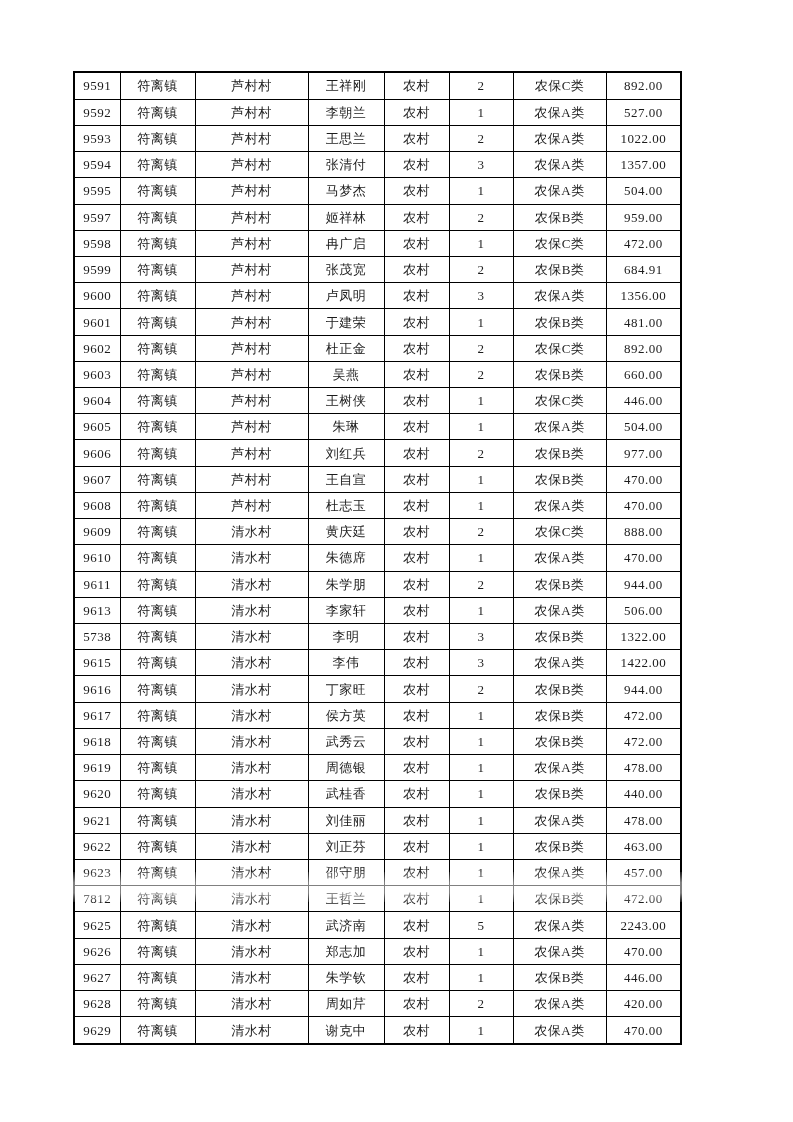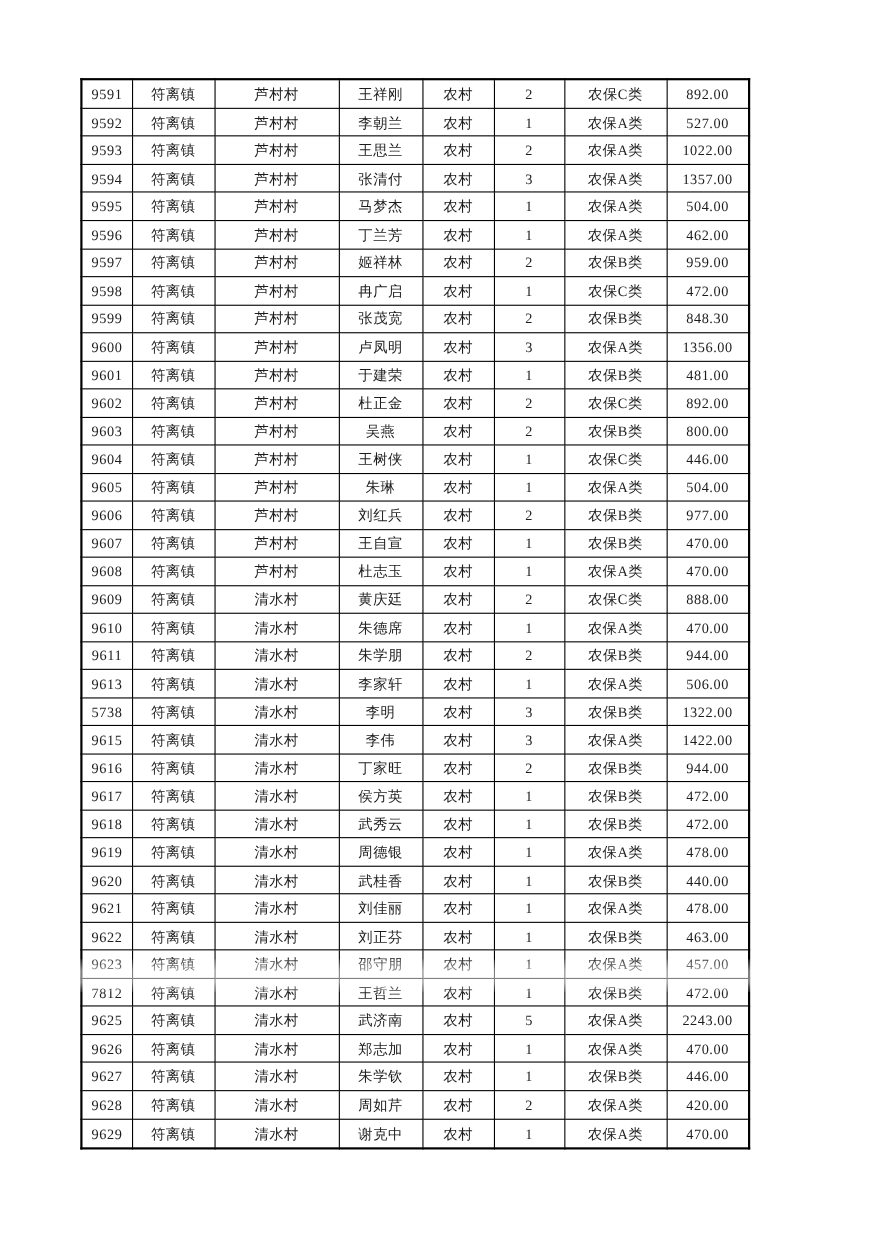--- a/index.html
+++ b/index.html
@@ -118,30 +118,20 @@
     <td>9595</td>
     <td>符离镇</td>
     <td>芦村村</td>
     <td>马梦杰</td>
     <td>农村</td>
     <td>1</td>
     <td>农保A类</td>
     <td>504.00</td>
   </tr>
         <tr>
-    <td>9596</td>
-    <td>符离镇</td>
-    <td>芦村村</td>
-    <td>丁兰芳</td>
-    <td>农村</td>
-    <td>1</td>
-    <td>农保A类</td>
-    <td>462.00</td>
-  </tr>
-        <tr>
     <td>9597</td>
     <td>符离镇</td>
     <td>芦村村</td>
     <td>姬祥林</td>
     <td>农村</td>
     <td>2</td>
     <td>农保B类</td>
     <td>959.00</td>
   </tr>
         <tr>
@@ -155,21 +145,21 @@
     <td>472.00</td>
   </tr>
         <tr>
     <td>9599</td>
     <td>符离镇</td>
     <td>芦村村</td>
     <td>张茂宽</td>
     <td>农村</td>
     <td>2</td>
     <td>农保B类</td>
-    <td>848.30</td>
+    <td>684.91</td>
   </tr>
         <tr>
     <td>9600</td>
     <td>符离镇</td>
     <td>芦村村</td>
     <td>卢凤明</td>
     <td>农村</td>
     <td>3</td>
     <td>农保A类</td>
     <td>1356.00</td>
@@ -195,21 +185,21 @@
     <td>892.00</td>
   </tr>
         <tr>
     <td>9603</td>
     <td>符离镇</td>
     <td>芦村村</td>
     <td>吴燕</td>
     <td>农村</td>
     <td>2</td>
     <td>农保B类</td>
-    <td>800.00</td>
+    <td>660.00</td>
   </tr>
         <tr>
     <td>9604</td>
     <td>符离镇</td>
     <td>芦村村</td>
     <td>王树侠</td>
     <td>农村</td>
     <td>1</td>
     <td>农保C类</td>
     <td>446.00</td>

